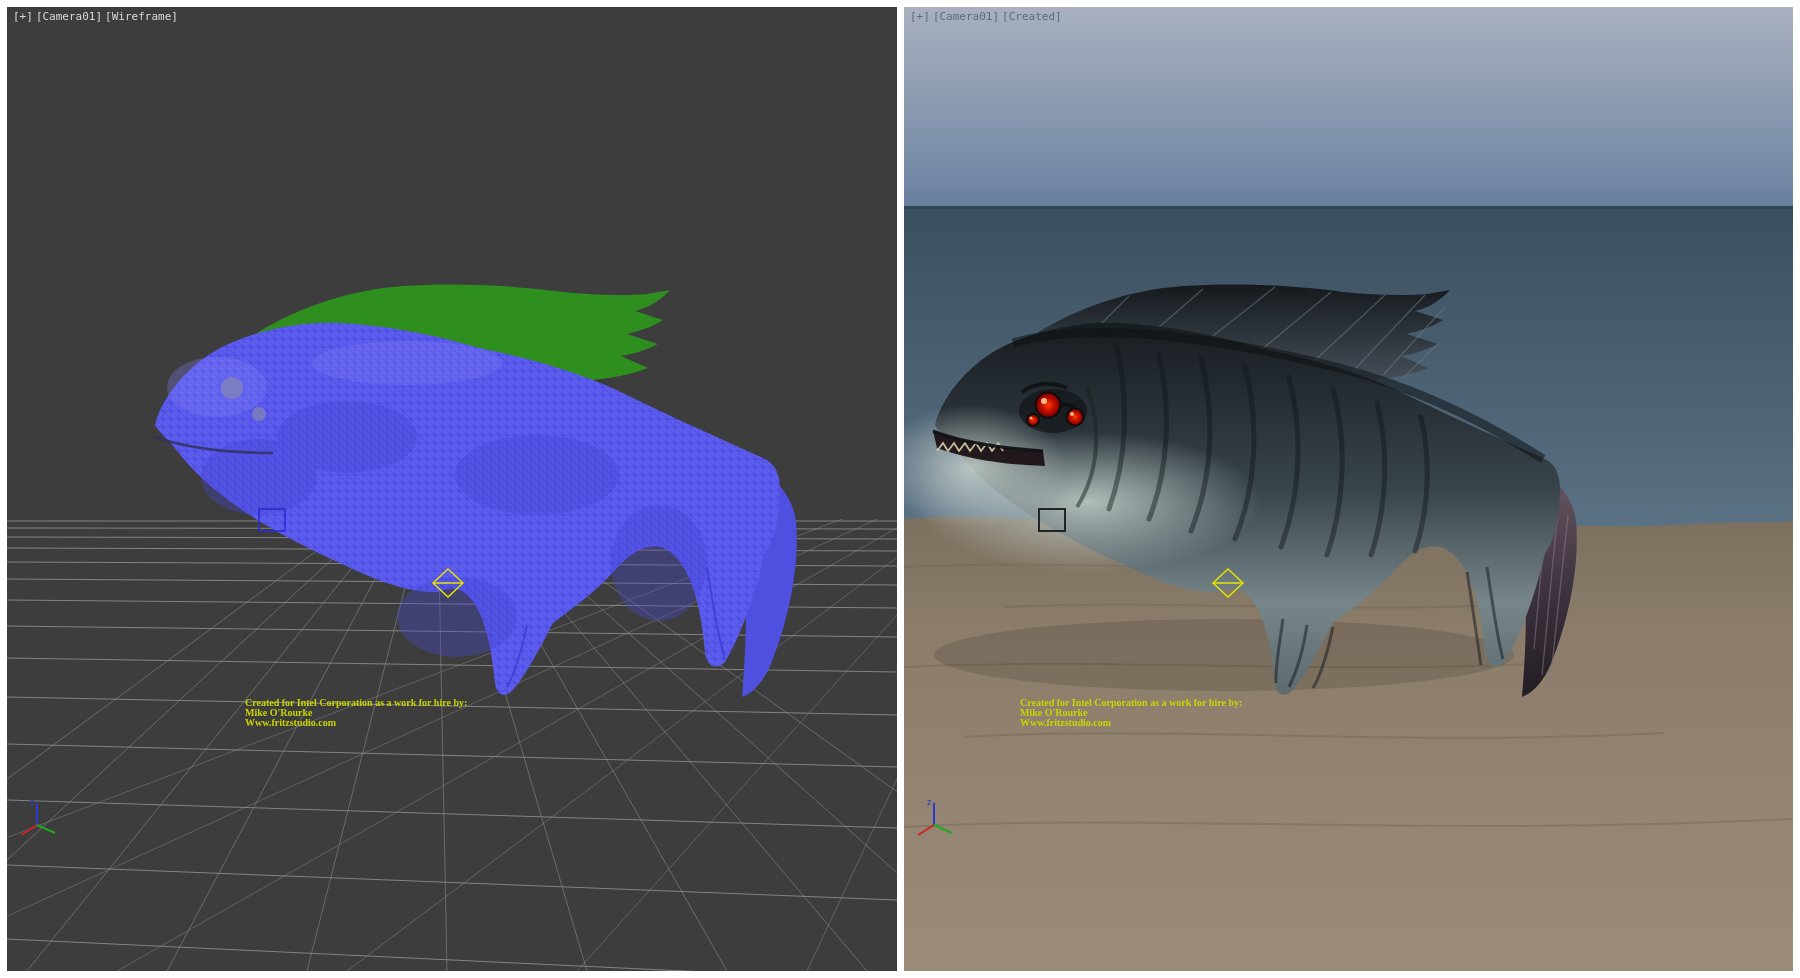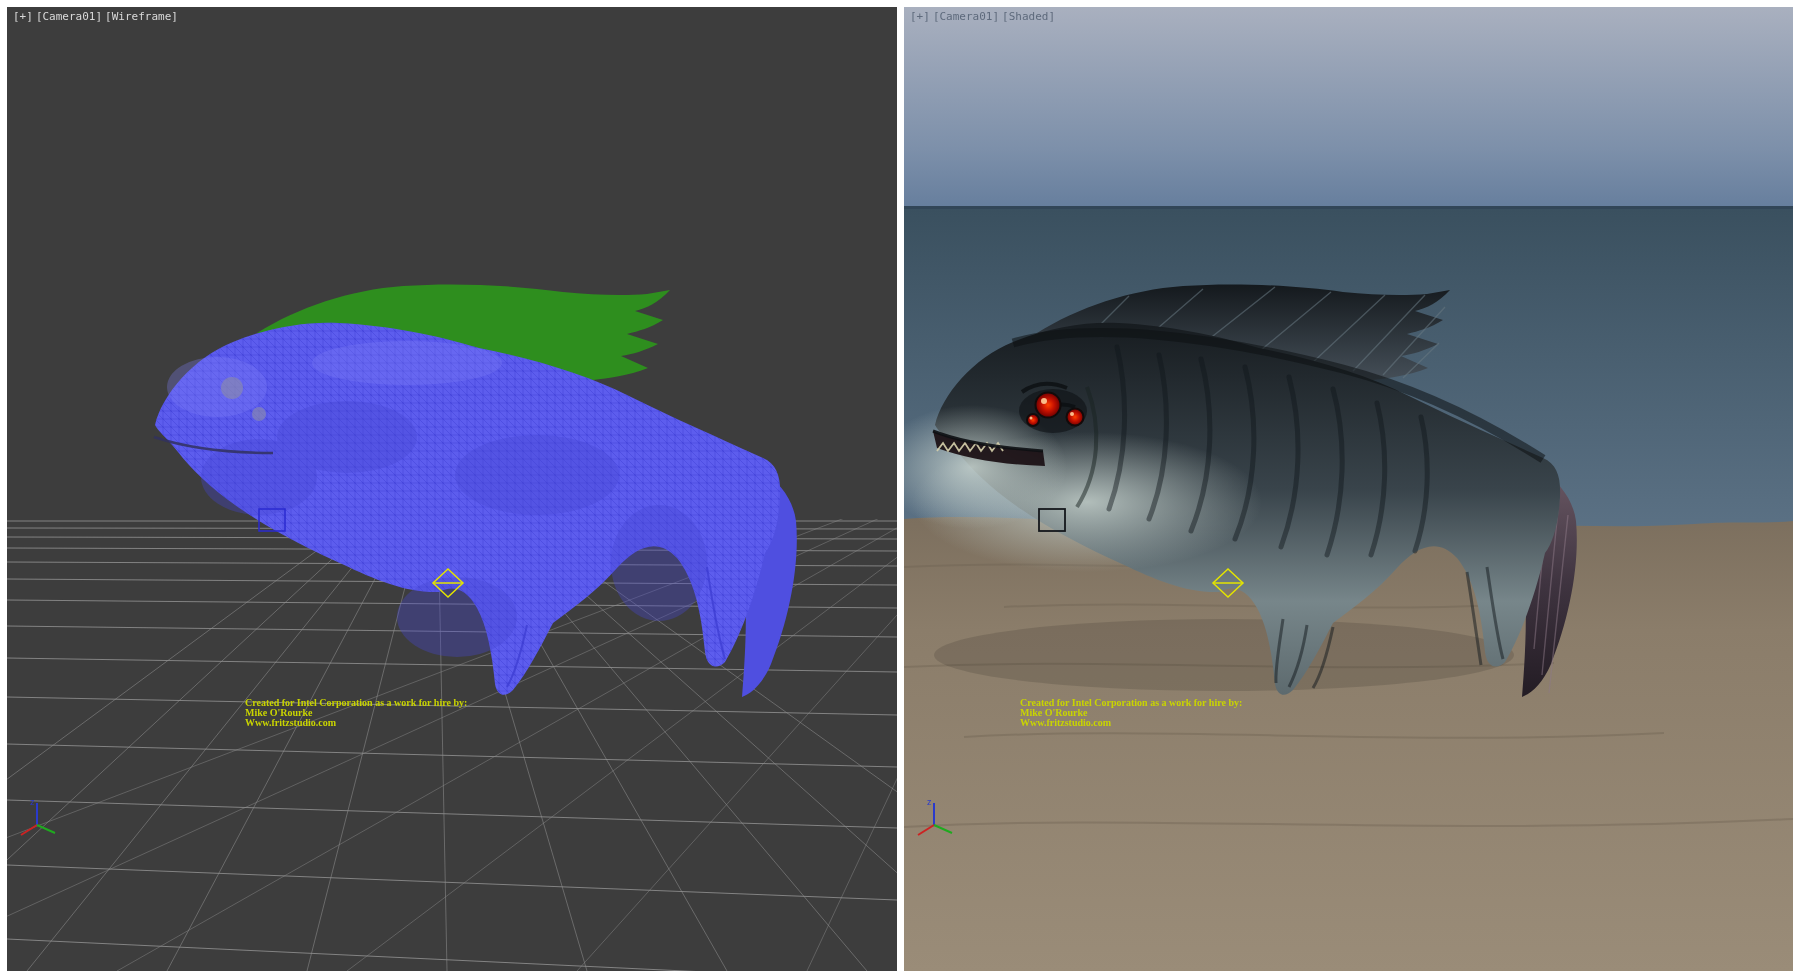--- a/index.html
+++ b/index.html
@@ -86,21 +86,21 @@
     <svg class="tripod" width="46" height="46" viewBox="0 0 46 46">
       <line x1="22" y1="32" x2="22" y2="10" stroke="#2a3acc" stroke-width="2"></line>
       <line x1="22" y1="32" x2="6" y2="42" stroke="#cc2222" stroke-width="2"></line>
       <line x1="22" y1="32" x2="40" y2="40" stroke="#1faa1f" stroke-width="2"></line>
       <text x="15" y="12" font-size="9" fill="#2a3acc" font-family="Liberation Sans, sans-serif">z</text>
     </svg>
   </div>
 
   <div class="viewport vp-right">
     <div class="vp-label">
-      <span>[+]</span><span>[Camera01]</span><span>[Shaded]</span>
+      <span>[+]</span><span>[Camera01]</span><span>[Created]</span>
     </div>
 
     <svg class="scene" viewBox="0 0 889 964">
       <defs>
         <linearGradient id="skyG" x1="0" y1="0" x2="0" y2="1">
           <stop offset="0" stop-color="#a9b0bf"></stop>
             <stop offset="0.7" stop-color="#7d90aa"></stop>
             <stop offset="1" stop-color="#667e9d"></stop>
         </linearGradient>
         <linearGradient id="seaG" x1="0" y1="0" x2="0" y2="1">

